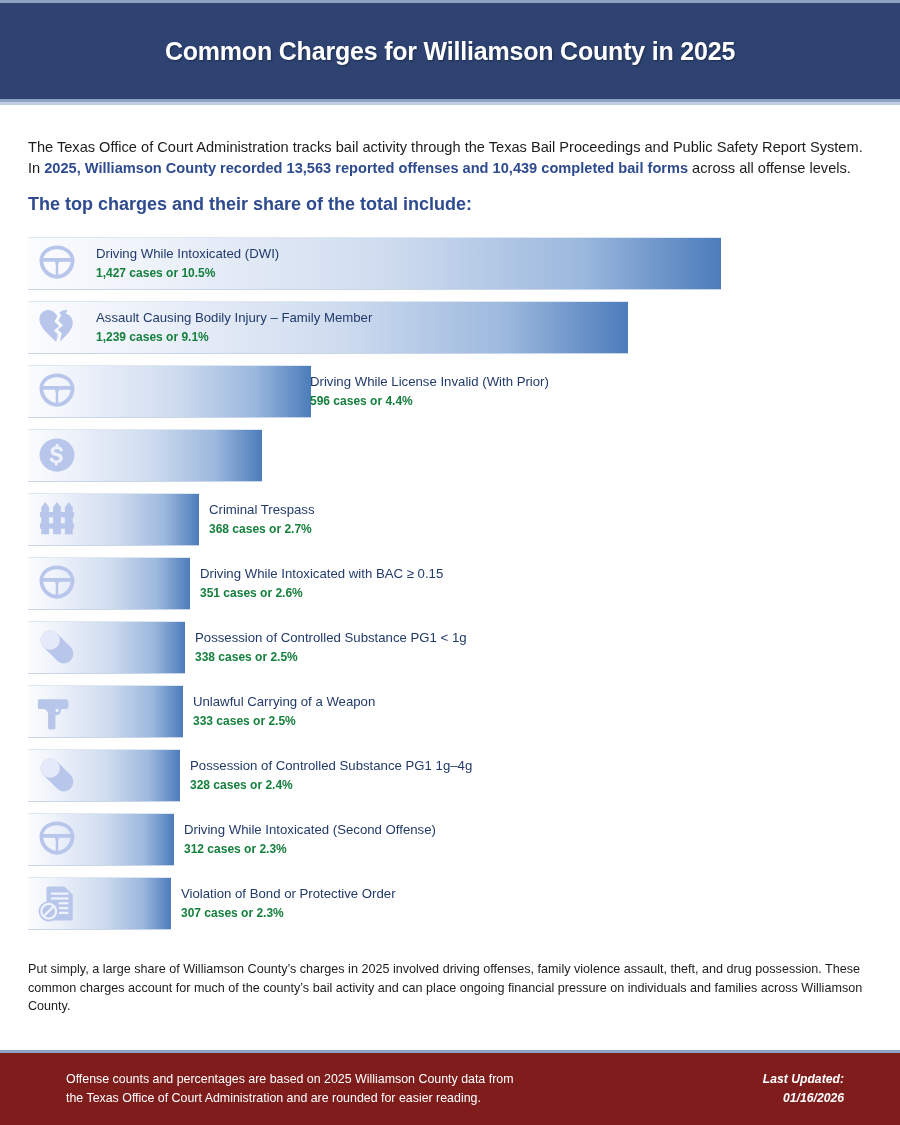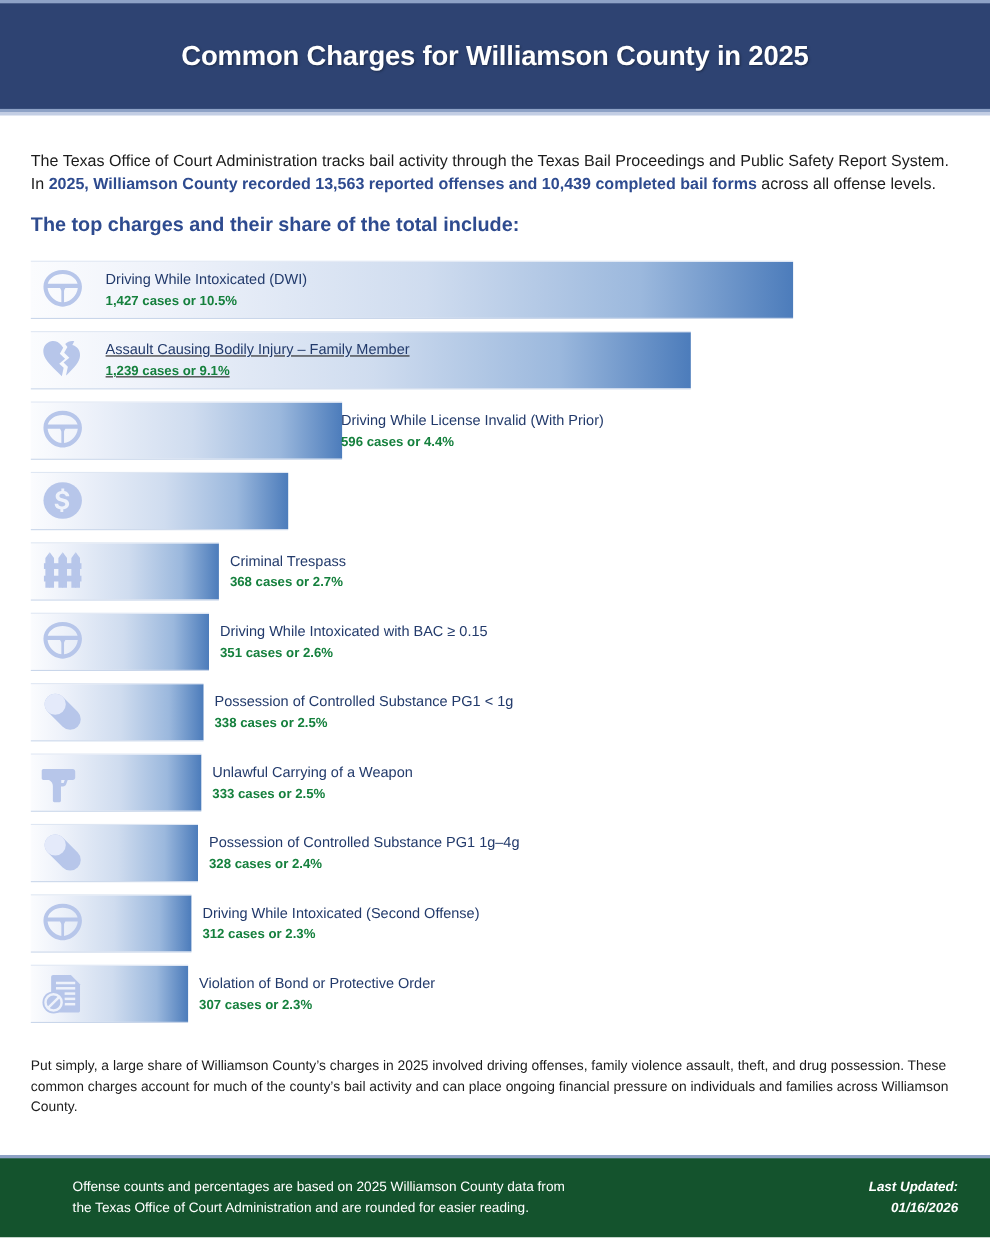--- a/index.html
+++ b/index.html
@@ -124,27 +124,27 @@
     color: #1c1c1c;
   }
 
   
   .footer-bar {
     position: absolute;
     left: 0;
     bottom: 0;
     width: 900px;
     height: 75px;
-    background: #14532d;
+    background: #7f1d1d;
     border-top: 3px solid #8ea2c6;
     box-sizing: border-box;
     display: flex;
     align-items: center;
     justify-content: space-between;
-    padding: 0 29px 0 66px;
+    padding: 0 56px 0 66px;
   }
   .footer-note {
     color: #ffffff;
     font-size: 12.4px;
     line-height: 1.55;
   }
   .footer-updated {
     color: #ffffff;
     font-size: 12.2px;
     font-style: italic;
@@ -183,21 +183,21 @@
         </div>
       </div>
       <div class="bar-row">
         <div class="bar" style="width: 600px;"></div>
         <span class="bar-icon">
           <svg viewBox="0 0 48 48">
             <path class="icon-fill" d="M22.6 9.1C19.9 5.6 15.8 4 12 4.9 6.9 6.1 3.5 10.6 3.9 16.1c.5 6.7 6.1 12.5 13.3 19.4l5.9 5.7 1.9-8.8-4.6-4.3 6.1-5.1-5.5-5.2 3.5-6.1-1.9-2.6z"></path>
             <path class="icon-fill" d="M36 4.9c-3.3-.8-6.8.3-9.4 2.9l2.3 3.1-3.4 6 5.4 5.1-6 5 4.5 4.2-2 9.3 1.3-1.2c7.2-6.9 12.8-12.7 13.3-19.4.4-5.4-3-9.9-8-11.1z"></path>
           </svg>
         </span>
-        <div class="bar-labels" style="left: 68px; text-decoration: underline;">
+        <div class="bar-labels" style="left: 68px;">
           <div class="charge-name">Assault Causing Bodily Injury – Family Member</div>
           <div class="charge-stat">1,239 cases or 9.1%</div>
         </div>
       </div>
       <div class="bar-row">
         <div class="bar" style="width: 283px;"></div>
         <span class="bar-icon">
           <svg viewBox="0 0 48 48">
             <path class="icon-fill" d="M24 4C13 4 4 11.6 4 21.2 4 32.3 13 42 24 42s20-9.7 20-20.8C44 11.6 35 4 24 4zm0 4.2c7.6 0 14 4.3 15.5 10.1H8.5C10 12.5 16.4 8.2 24 8.2zM8.3 22.6h12.9c.9 1.4 1.4 2 1.4 3.6v11.3c-7.4-1-13.3-7.4-14.3-14.9zm17.1 14.9V26.2c0-1.6.5-2.2 1.4-3.6h12.9c-1 7.5-6.9 13.9-14.3 14.9z"></path>
           </svg>

